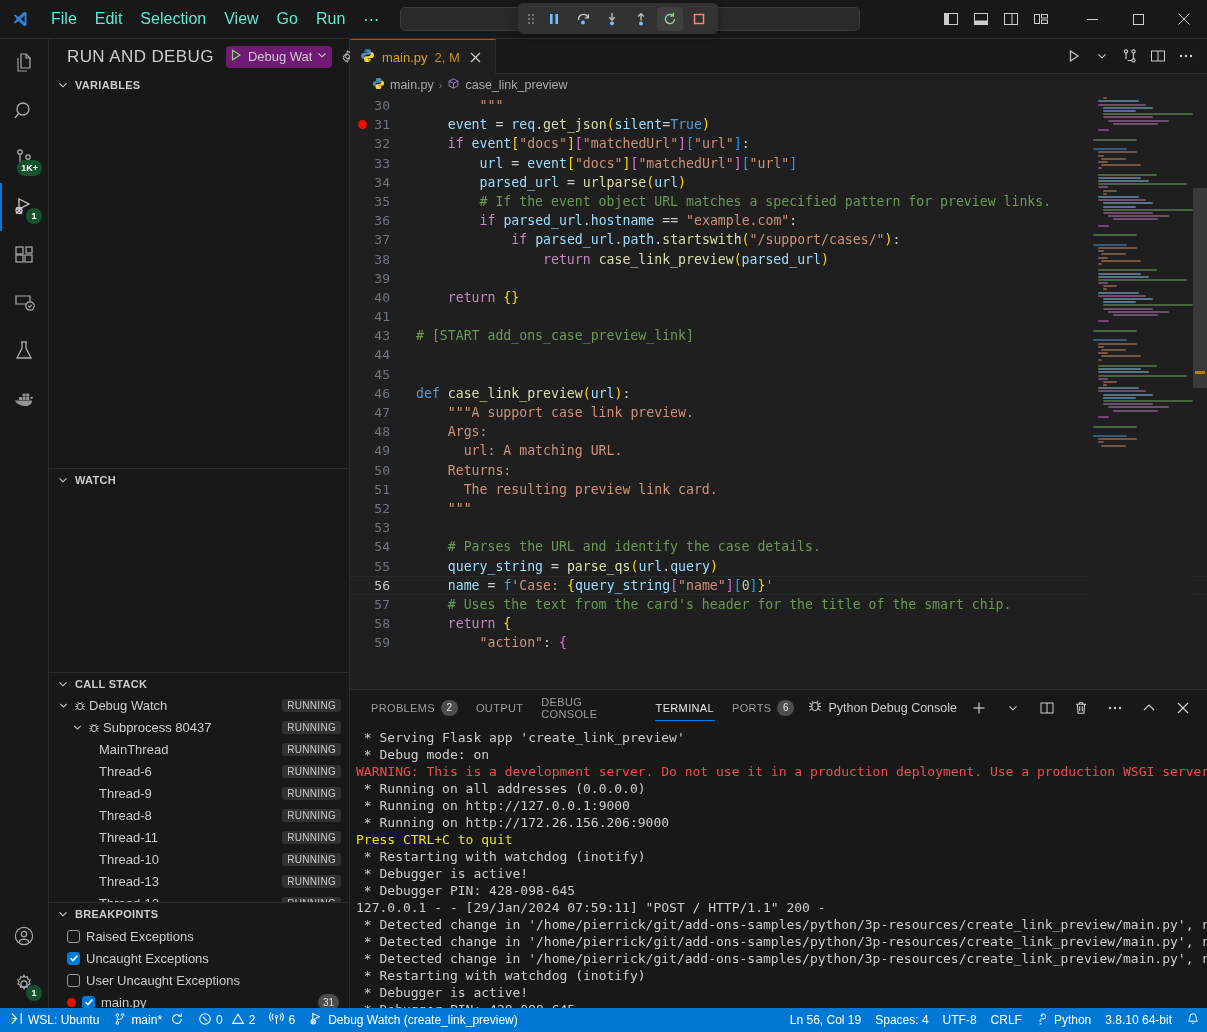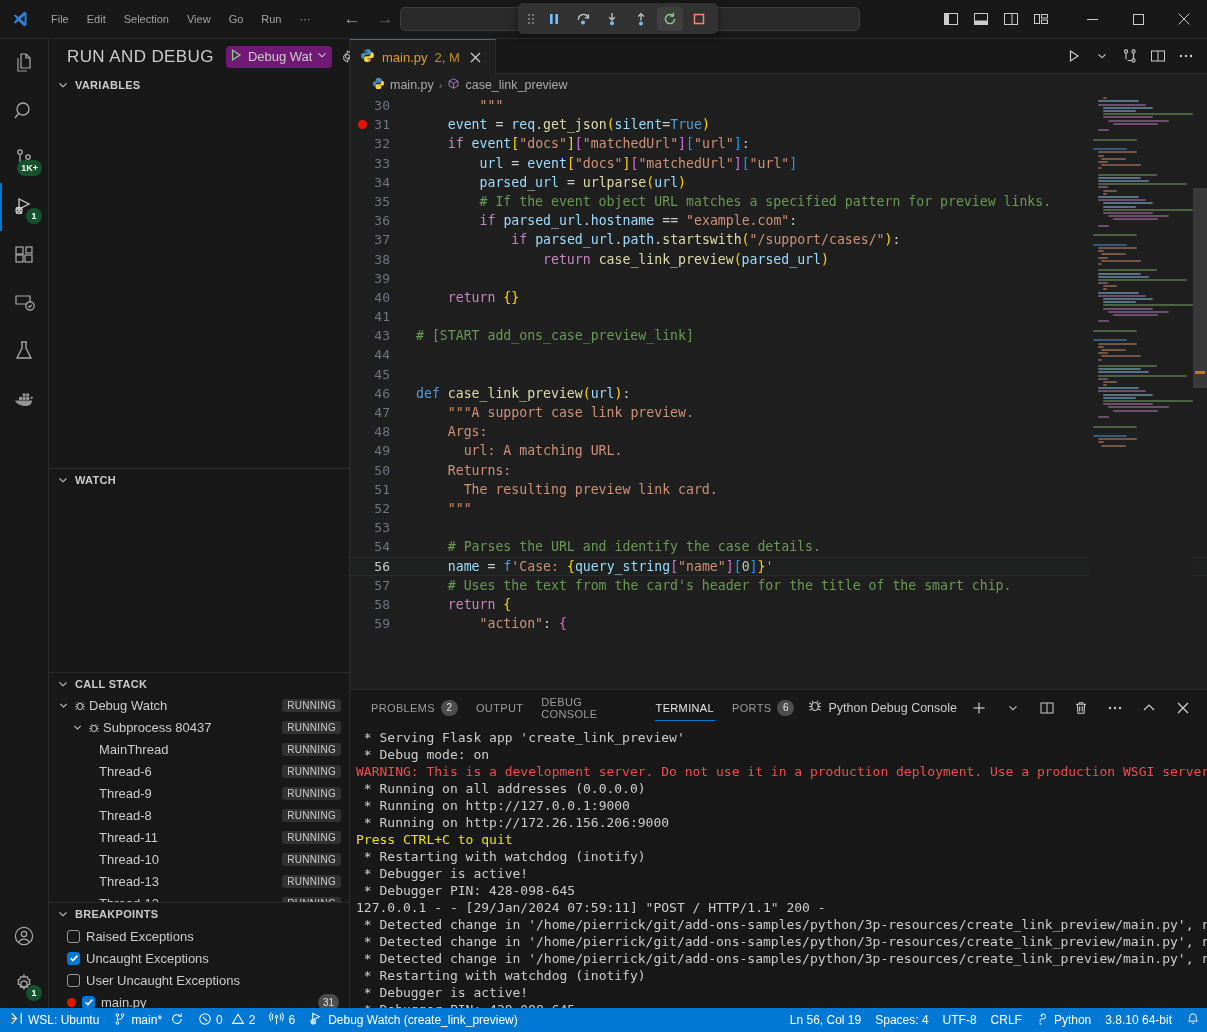--- a/index.html
+++ b/index.html
@@ -9,21 +9,21 @@
     font-size:13px;color:#cccccc;
     -webkit-font-smoothing:antialiased;
   }
   .app{width:1207px;height:1032px;display:flex;flex-direction:column;background:#1e1e1e;position:relative;}
 
   
   .titlebar{height:38px;background:#181818;display:flex;align-items:center;flex:0 0 38px;
             border-bottom:1px solid #2b2b2b;position:relative;}
   .vscode-logo{width:40px;display:flex;align-items:center;justify-content:center;}
   .menu{display:flex;align-items:center;gap:0px;margin-left:2px;}
-  .menu-item{padding:3px 9px;font-size:11px;color:#a3a3a3;border-radius:4px;cursor:default;}
+  .menu-item{padding:3px 9px;font-size:16px;color:#5eead4;border-radius:4px;cursor:default;}
   .nav-arrows{display:flex;align-items:center;gap:16px;margin-left:24px;color:#9a9a9a;font-size:17px;}
   .nav-arrows .dim{color:#5a5a5a;}
   .searchbox{position:absolute;left:400px;width:460px;height:24px;background:#2a2a2a;
              border:1px solid #3c3c3c;border-radius:5px;display:flex;align-items:center;
              justify-content:flex-end;padding-right:0px;box-sizing:border-box;}
   .searchbox .txt{color:#cccccc;font-size:13.5px;position:absolute;left:268px;white-space:nowrap;}
   .debug-toolbar{position:absolute;left:518px;top:3px;height:31px;background:#323233;
                  border-radius:5px;display:flex;align-items:center;padding:0 6px;gap:3px;
                  box-shadow:0 2px 8px rgba(0,0,0,.36);z-index:5;}
   .dt-grip{width:14px;height:20px;display:flex;align-items:center;justify-content:center;color:#9a9a9a;
@@ -615,20 +615,21 @@
             <div class="ln"><div class="gutter">45</div><div class="codetext"></div></div>
             <div class="ln"><div class="gutter">46</div><div class="codetext"><span class="t-key">def</span> <span class="t-fn">case_link_preview</span><span class="t-par">(</span><span class="t-var">url</span><span class="t-par">)</span><span class="t-pun">:</span></div></div>
             <div class="ln"><div class="gutter">47</div><div class="codetext">    <span class="t-doc">"""A support case link preview.</span></div></div>
             <div class="ln"><div class="gutter">48</div><div class="codetext">    <span class="t-doc">Args:</span></div></div>
             <div class="ln"><div class="gutter">49</div><div class="codetext">      <span class="t-doc">url: A matching URL.</span></div></div>
             <div class="ln"><div class="gutter">50</div><div class="codetext">    <span class="t-doc">Returns:</span></div></div>
             <div class="ln"><div class="gutter">51</div><div class="codetext">      <span class="t-doc">The resulting preview link card.</span></div></div>
             <div class="ln"><div class="gutter">52</div><div class="codetext">    <span class="t-doc">"""</span></div></div>
             <div class="ln"><div class="gutter">53</div><div class="codetext"></div></div>
             <div class="ln"><div class="gutter">54</div><div class="codetext">    <span class="t-com"># Parses the URL and identify the case details.</span></div></div>
+            <div class="ln"><div class="gutter">55</div><div class="codetext">    <span class="t-var">query_string</span> <span class="t-pun">=</span> <span class="t-fn">parse_qs</span><span class="t-par">(</span><span class="t-var">url</span><span class="t-pun">.</span><span class="t-var">query</span><span class="t-par">)</span></div></div>
             <div class="ln cursorline"><div class="gutter cur">56</div><div class="codetext">    <span class="t-var">name</span> <span class="t-pun">=</span> <span class="t-key">f</span><span class="t-str">'Case: </span><span class="t-par">{</span><span class="t-var">query_string</span><span class="t-par2">[</span><span class="t-str">"name"</span><span class="t-par2">]</span><span class="t-par3">[</span><span class="t-num">0</span><span class="t-par3">]</span><span class="t-par">}</span><span class="t-str">'</span></div></div>
             <div class="ln"><div class="gutter">57</div><div class="codetext">    <span class="t-com"># Uses the text from the card's header for the title of the smart chip.</span></div></div>
             <div class="ln"><div class="gutter">58</div><div class="codetext">    <span class="t-kw2">return</span> <span class="t-par">{</span></div></div>
             <div class="ln"><div class="gutter">59</div><div class="codetext">        <span class="t-str">"action"</span><span class="t-pun">:</span> <span class="t-par2">{</span></div></div>
           </div>
         <div class="minimap" id="minimap">
             <div class="mm-line" style="margin-left: 14px; width: 3.75px; background: rgb(143, 106, 86); opacity: 0.75;"></div>
             <div class="mm-line" style="margin-left: 9px; width: 41.25px; background: rgb(107, 143, 168); opacity: 0.75;"></div>
             <div class="mm-line" style="margin-left: 9px; width: 47.5px; background: rgb(138, 95, 136); opacity: 0.75;"></div>
             <div class="mm-line" style="margin-left: 14px; width: 50px; background: rgb(107, 143, 168); opacity: 0.75;"></div>

